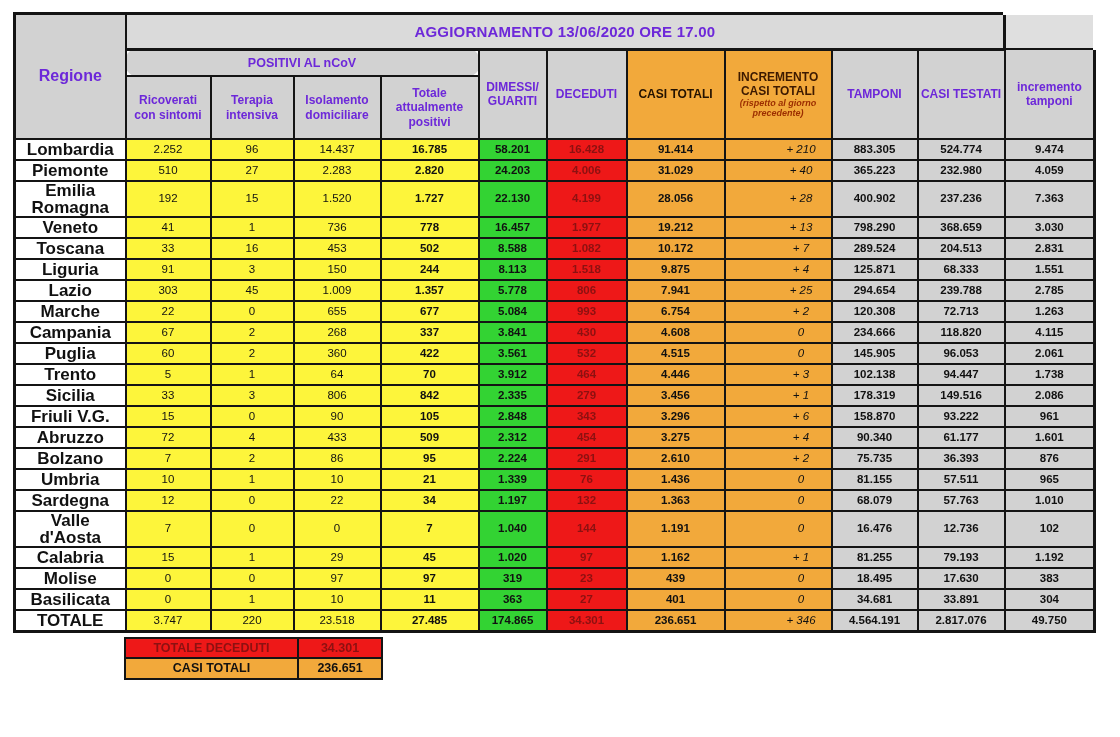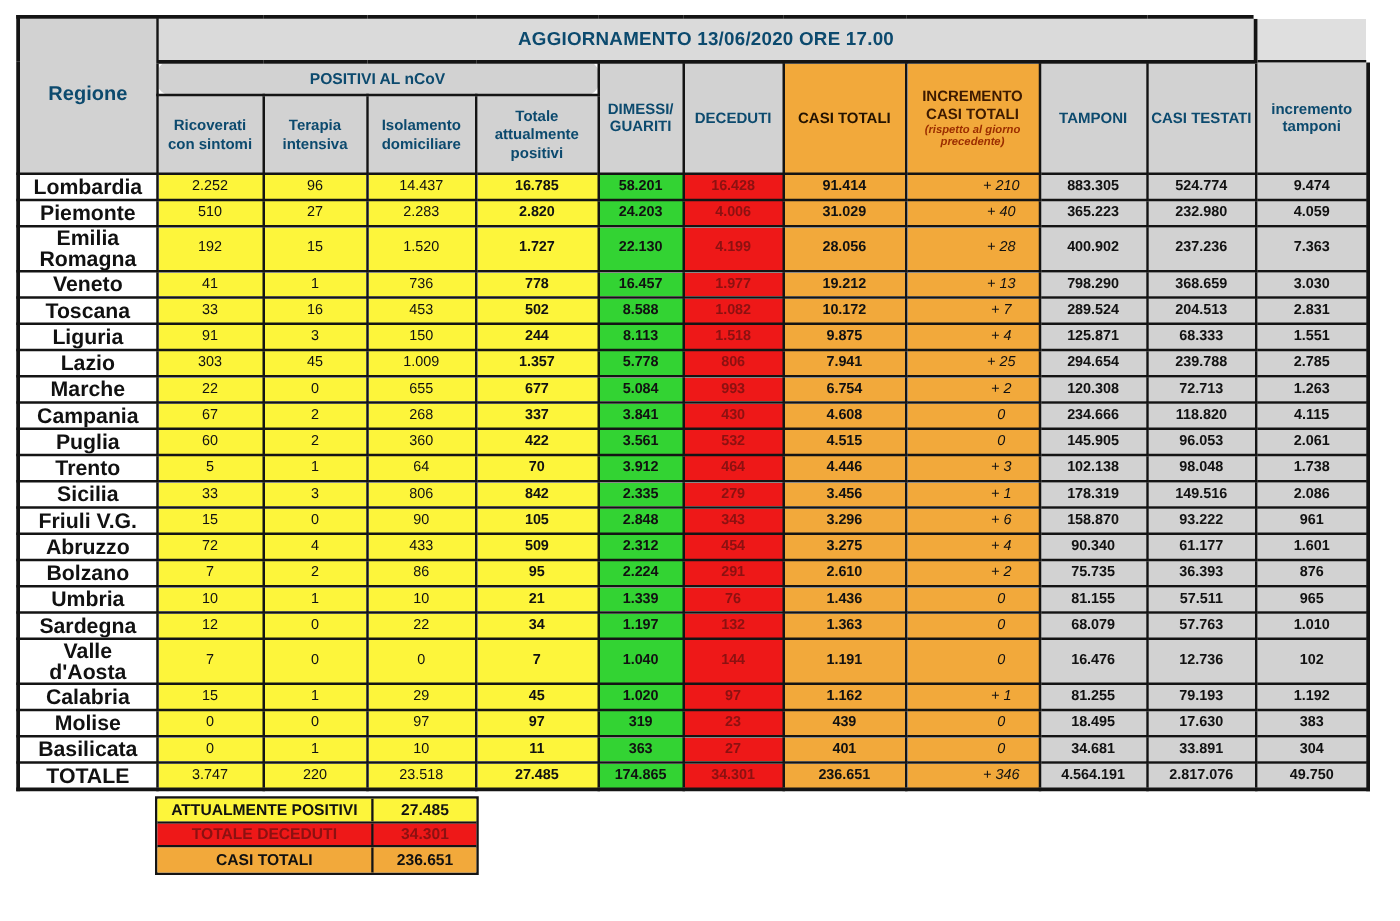--- a/index.html
+++ b/index.html
@@ -18,21 +18,21 @@
     width: 1080px;
     border: 3px solid var(--grid, #141414);
   }
   th, td {
     border: 2px solid var(--grid, #141414);
     text-align: center;
     vertical-align: middle;
     padding: 0 2px;
     overflow: hidden;
   }
-  thead th { background: var(--header-gray, #d2d2d2); font-weight: bold; color: #0c4a6e; }
+  thead th { background: var(--header-gray, #d2d2d2); font-weight: bold; color: #6d28d9; }
   th.banner {
     background: var(--banner-gray, #dadada);
     font-size: 15px;
     height: 36px;
     border-bottom: 3px solid var(--grid, #141414);
     letter-spacing: 0.2px;
   }
   th.strip {
     background: var(--strip-gray, #dfdfdf);
     border-top: 4px solid #ffffff;
@@ -276,21 +276,21 @@
           <td class="c-region">Trento</td>
           <td class="c-yellow">5</td>
           <td class="c-yellow">1</td>
           <td class="c-yellow">64</td>
           <td class="c-yellow b">70</td>
           <td class="c-green b">3.912</td>
           <td class="c-red b">464</td>
           <td class="c-orange b">4.446</td>
           <td class="c-orange it">+ 3</td>
           <td class="c-gray b">102.138</td>
-          <td class="c-gray b">98.048</td>
+          <td class="c-gray b">94.447</td>
           <td class="c-gray b">1.738</td>
         </tr>
         <tr>
           <td class="c-region">Sicilia</td>
           <td class="c-yellow">33</td>
           <td class="c-yellow">3</td>
           <td class="c-yellow">806</td>
           <td class="c-yellow b">842</td>
           <td class="c-green b">2.335</td>
           <td class="c-red b">279</td>
@@ -438,24 +438,20 @@
           <td class="c-orange it">+ 346</td>
           <td class="c-gray b">4.564.191</td>
           <td class="c-gray b">2.817.076</td>
           <td class="c-gray b">49.750</td>
         </tr>
       </tbody>
   </table>
 </div>
 
 <div class="summary">
-    <div class="sum-row s-yellow">
-      <div class="sum-label">ATTUALMENTE POSITIVI</div>
-      <div class="sum-value">27.485</div>
-    </div>
     <div class="sum-row s-red">
       <div class="sum-label">TOTALE DECEDUTI</div>
       <div class="sum-value">34.301</div>
     </div>
     <div class="sum-row s-orange">
       <div class="sum-label">CASI TOTALI</div>
       <div class="sum-value">236.651</div>
     </div>
   </div>
 

